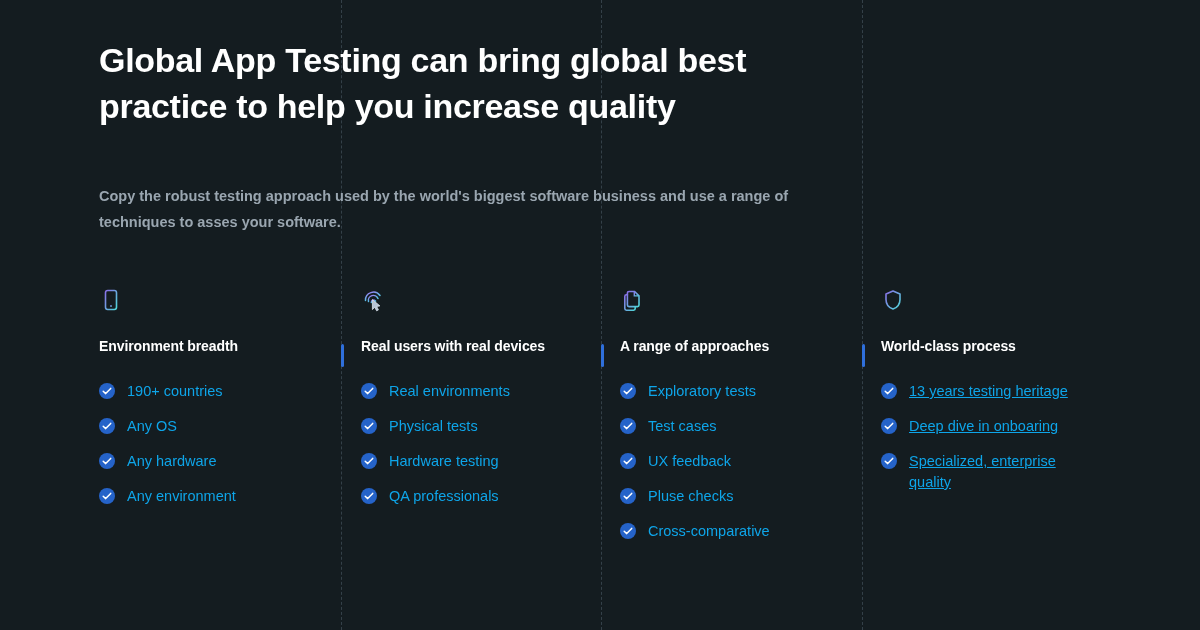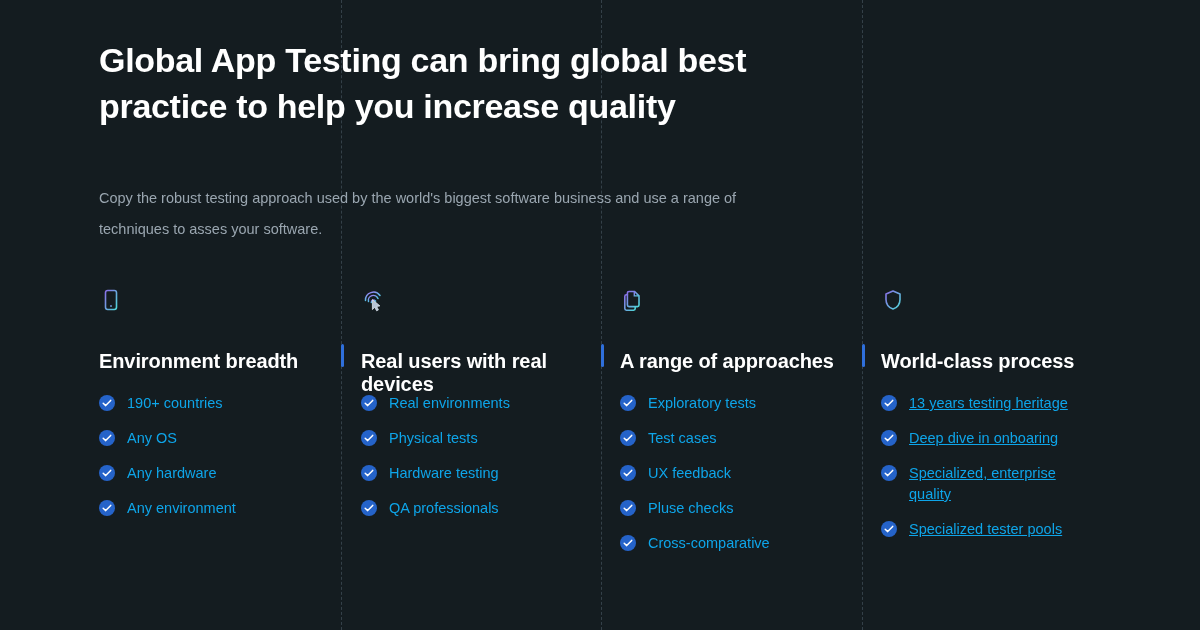--- a/index.html
+++ b/index.html
@@ -55,22 +55,23 @@
     letter-spacing: -0.3px;
     color: #ffffff;
   }
 
   .subtitle {
     position: absolute;
     left: 99px;
     top: 183px;
     width: 700px;
     font-size: 14.5px;
-    line-height: 31px;
+    line-height: 26px;
     color: #9aa6b0;
+    font-weight: bold;
   }
 
   
   .columns {
     position: absolute;
     left: 0;
     top: 288px;
     width: 1200px;
     display: flex;
   }
@@ -87,22 +88,22 @@
   
   .col-icon {
     width: 24px;
     height: 26px;
     margin-bottom: 0;
     display: block;
   }
 
   
   .col-heading {
-    margin-top: 36px;
-    font-size: 20px;
+    margin-top: 24px;
+    font-size: 14px;
     font-weight: bold;
     color: #ffffff;
     letter-spacing: -0.1px;
     height: 20px;
   }
 
   
   .feature-list {
     list-style: none;
     margin-top: 23px;
@@ -335,24 +336,16 @@
         <span class="feature-label">Deep dive in onboaring</span>
       </li>
       <li class="feature-item">
         <span class="check-badge">
             <svg width="10" height="10" viewBox="0 0 10 10">
               <path d="M1.2 5.3 L3.7 7.6 L8.7 2.4" stroke="#ffffff" stroke-width="1.5" fill="none" stroke-linecap="round" stroke-linejoin="round"></path>
             </svg>
           </span>
         <span class="feature-label">Specialized, enterprise quality</span>
       </li>
-      <li class="feature-item">
-        <span class="check-badge">
-            <svg width="10" height="10" viewBox="0 0 10 10">
-              <path d="M1.2 5.3 L3.7 7.6 L8.7 2.4" stroke="#ffffff" stroke-width="1.5" fill="none" stroke-linecap="round" stroke-linejoin="round"></path>
-            </svg>
-          </span>
-        <span class="feature-label">Specialized tester pools</span>
-      </li>
     </ul>
   </div>
 
 </div>
 
 </body></html>

